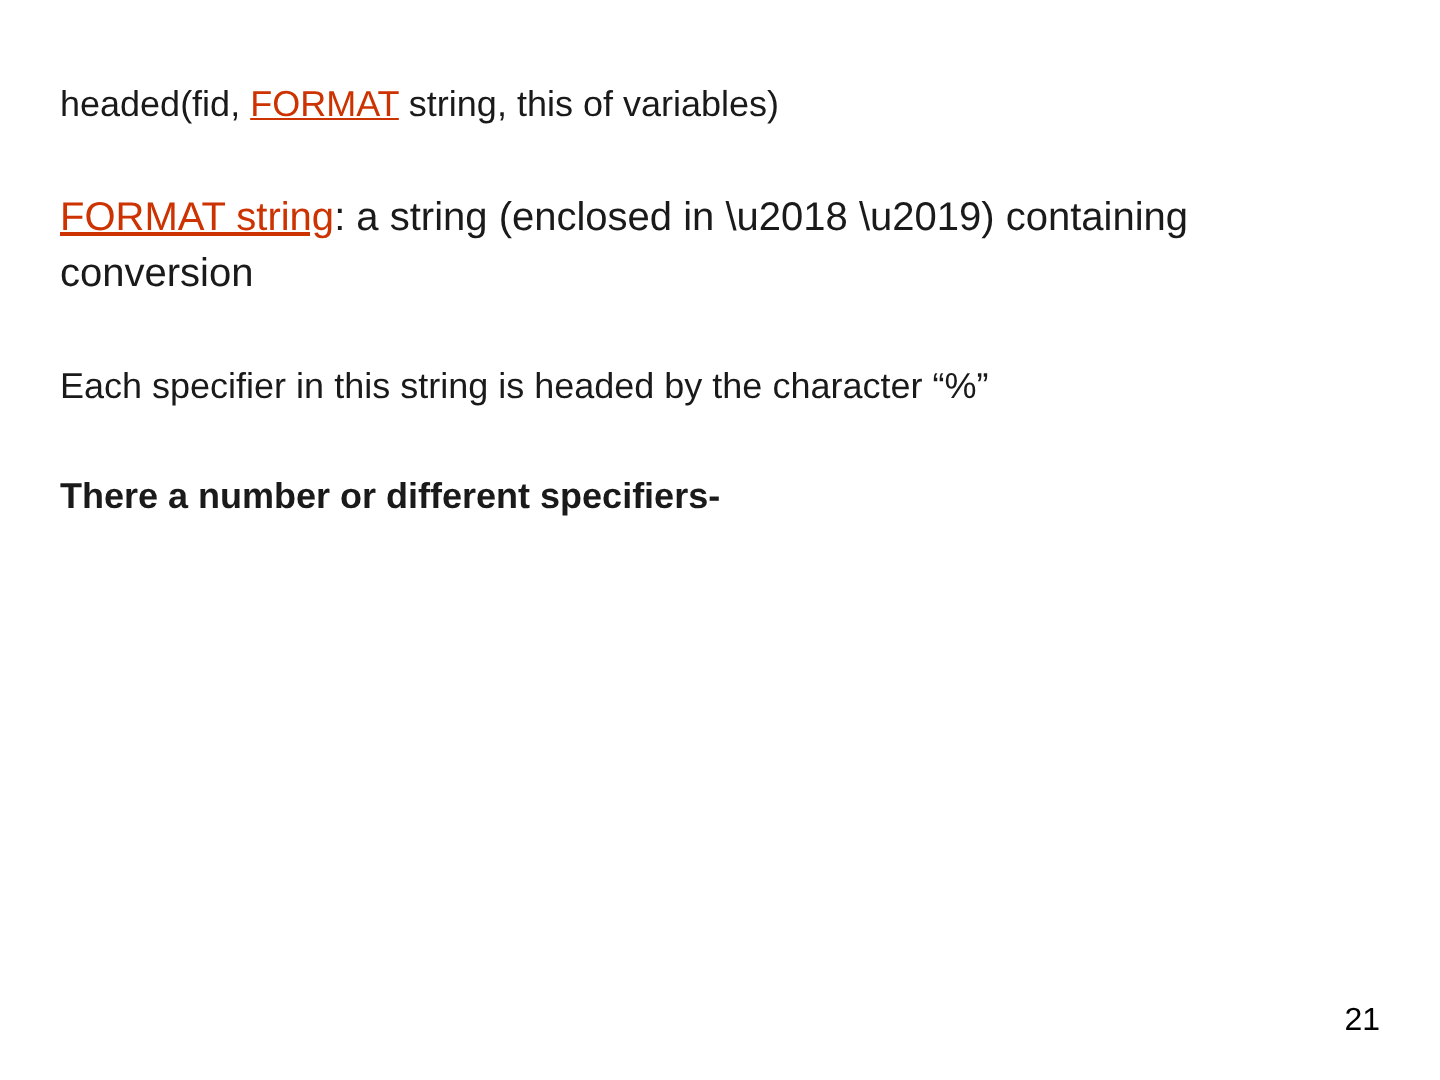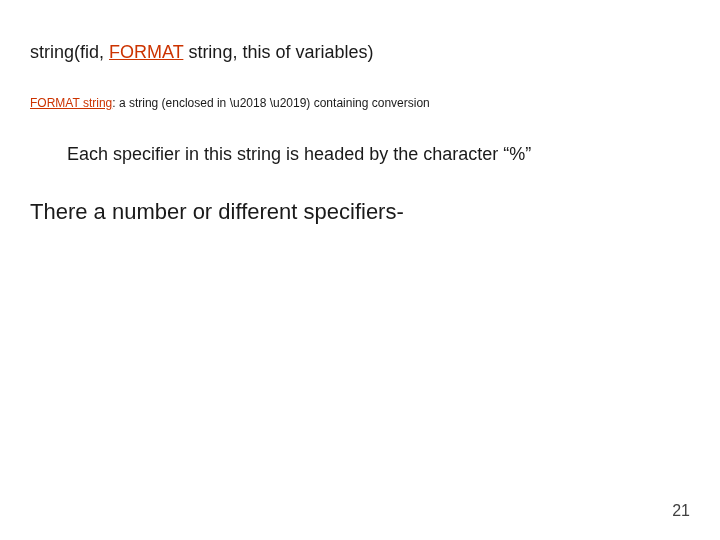--- a/index.html
+++ b/index.html
@@ -26,57 +26,57 @@
     }
 
     .line1 {
       margin-bottom: 30px;
       font-size: 18px;
       line-height: 1.4;
     }
 
     .line2 {
       margin-bottom: 30px;
-      font-size: 12px;
+      font-size: 20px;
       line-height: 1.4;
     }
 
     .line3 {
       margin-bottom: 30px;
       font-size: 18px;
       line-height: 1.4;
-      margin-left: 37px;
     }
 
     .line4 {
-      font-size: 22px;
+      font-size: 18px;
       line-height: 1.4;
+      font-weight: bold;
     }
 
     .underline-orange {
       color: #cc3300;
       text-decoration: underline;
       margin-top: 40px;
     }
 
     .page-number {
       position: absolute;
       bottom: 20px;
       right: 30px;
       font-size: 16px;
-      color: #404040;
+      color: #000000;
     }
   </style>
 </head>
 <body>
 
 <div class="slide-content">
 
   <div class="line1">
-    <span>string(fid, </span><span class="underline-orange">FORMAT</span><span> string, this of variables)</span>
+    <span>headed(fid, </span><span class="underline-orange">FORMAT</span><span> string, this of variables)</span>
   </div>
 
   <div class="line2">
     <span class="underline-orange">FORMAT string</span><span>: a string (enclosed in \u2018 \u2019) containing conversion</span><br>
   </div>
 
   <div class="line3">
     <span>Each specifier in this string is headed  by the character “%”</span>
   </div>
 

